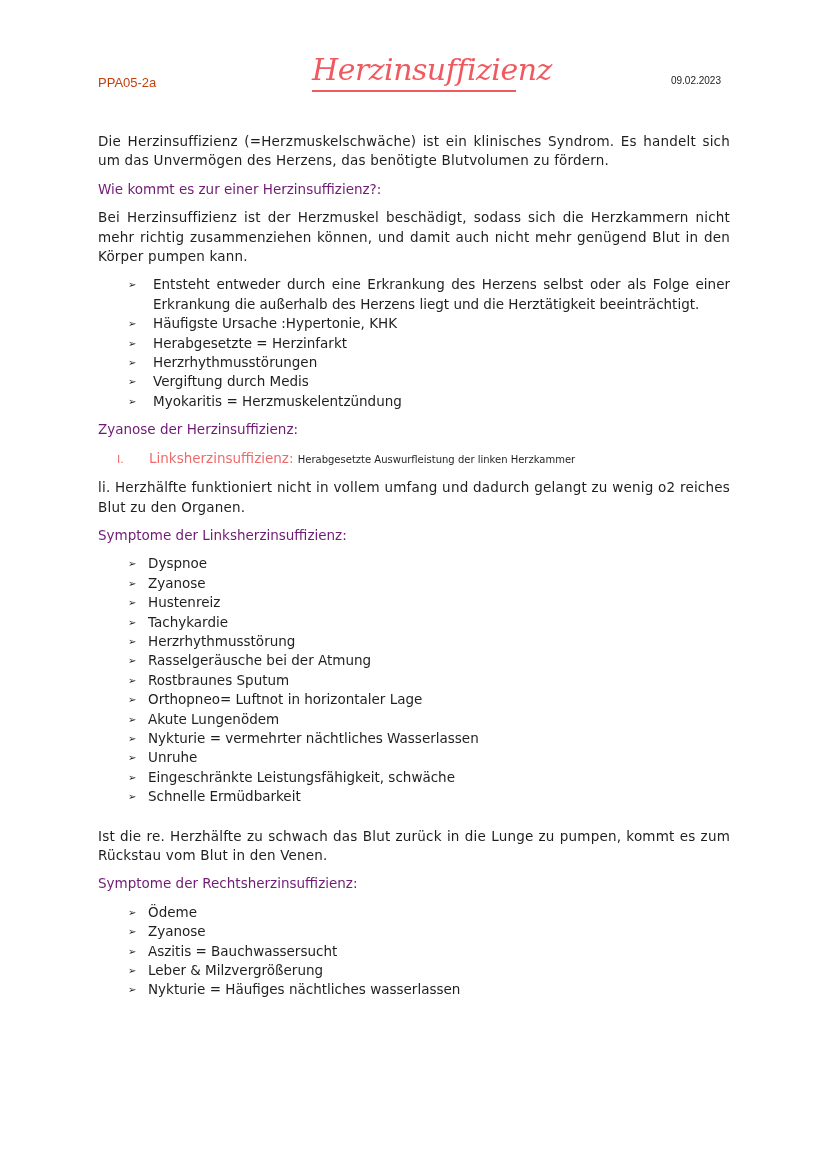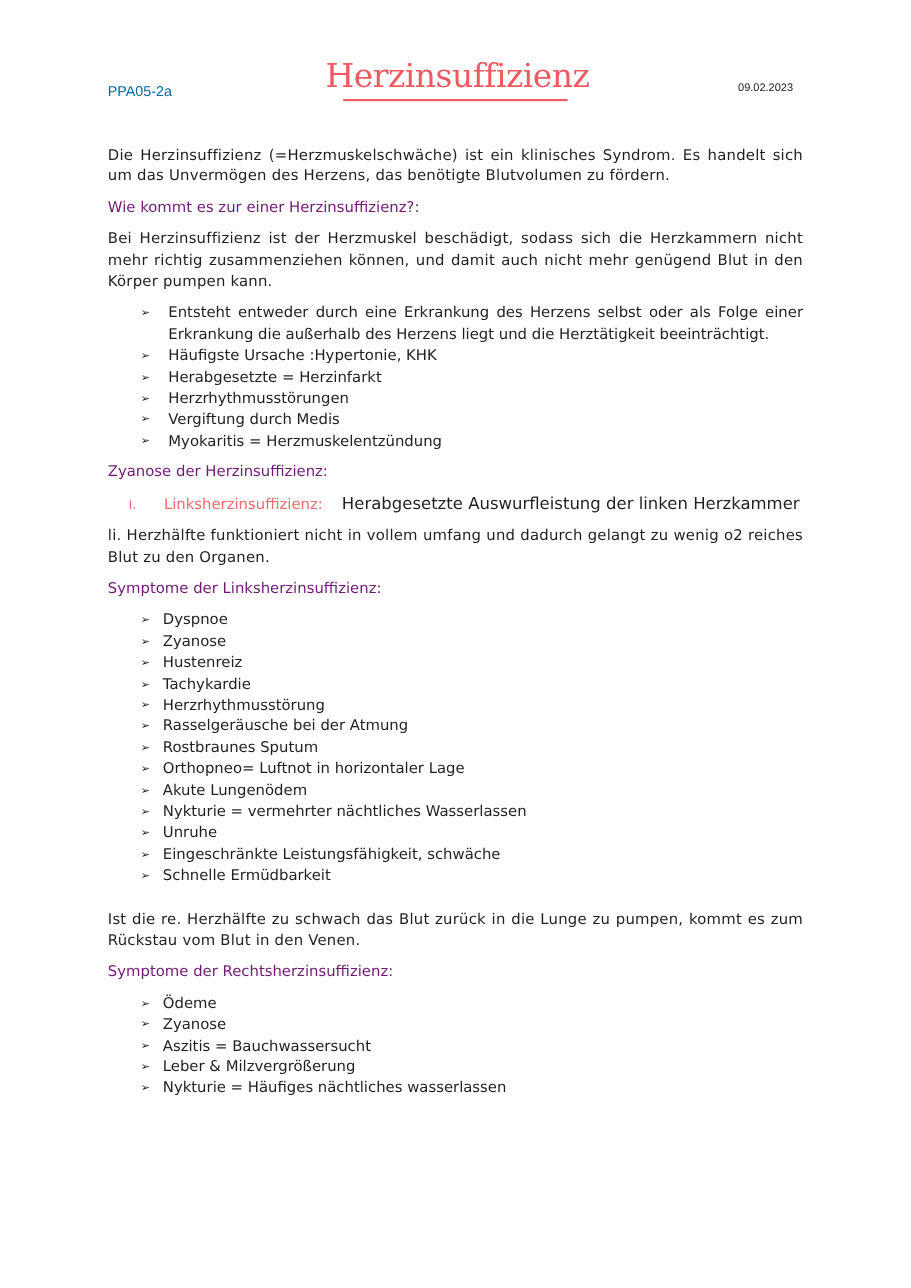--- a/index.html
+++ b/index.html
@@ -1,33 +1,33 @@
 <!DOCTYPE html>
 <html><head>
 <meta charset="utf-8">
 <style>
   html, body { margin: 0; padding: 0; background: #ffffff; }
   body { width: 828px; height: 1171px; position: relative; overflow: hidden;
          font-family: "DejaVu Sans", sans-serif; color: #1f1f1f; }
-  .header-left { position: absolute; left: 98px; top: 75px; font-family: "Liberation Sans", sans-serif; font-size: 13px; color: #0369a1; }
+  .header-left { position: absolute; left: 98px; top: 75px; font-family: "Liberation Sans", sans-serif; font-size: 13px; color: #c2410c; }
   .header-right { position: absolute; right: 107px; top: 75px; font-family: "Liberation Sans", sans-serif; font-size: 10px; color: #222; }
-  .title { position: absolute; left: 296px; top: 52px; width: 210px; text-align: center;
-           font-family: "DejaVu Serif", serif; font-size: 30px; color: #ef5a61; letter-spacing: -0.5px; }
+  .title { position: absolute; left: 312px; top: 52px; width: 210px; text-align: center;
+           font-family: "DejaVu Serif", serif; font-style: italic; font-size: 30px; color: #ef5a61; letter-spacing: -0.5px; }
   .title-underline { position: absolute; left: 312px; top: 90px; width: 204px; height: 2px; background: #ef5a61; }
   .content { position: absolute; left: 98px; top: 132px; width: 632px; font-size: 13.5px; line-height: 19.4px; }
   .para { margin: 0 0 9px 0; text-align: justify; letter-spacing: 0.2px; }
   .heading { color: #701a75; margin: 0 0 9px 0; font-size: 13.5px; }
   ul.bullets { list-style: none; margin: 0 0 9px 0; padding: 0 0 0 24px; }
   ul.bullets li { position: relative; padding-left: 31px; text-align: justify; }
   ul.bullets.sym li { padding-left: 26px; }
   .bullet-icon { position: absolute; left: 6px; top: 0; font-size: 10px; color: #222; }
   .form-row { margin: 0 0 9px 0; padding-left: 19px; position: relative; }
   .form-num { display: inline-block; width: 32px; color: #ef6b6b; font-size: 11px; }
   .form-name { color: #ef6b6b; }
-  .form-desc { font-size: 15px; color: #1f1f1f; margin-left: 13px; }
+  .form-desc { font-size: 10px; color: #1f1f1f; }
   .gap { height: 11px; }
 </style>
 </head>
 <body>
 
 <div class="header-left">PPA05-2a</div>
 <div class="title">Herzinsuffizienz</div>
 <div class="title-underline"></div>
 <div class="header-right">09.02.2023</div>
 

